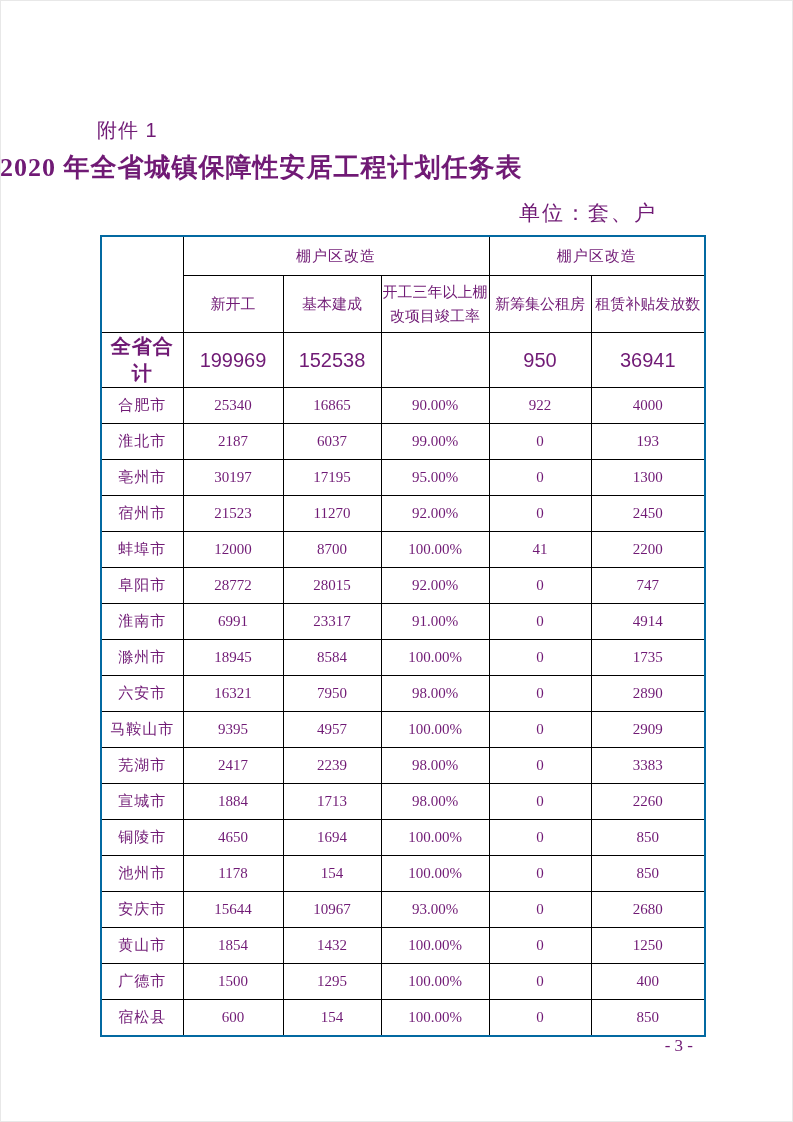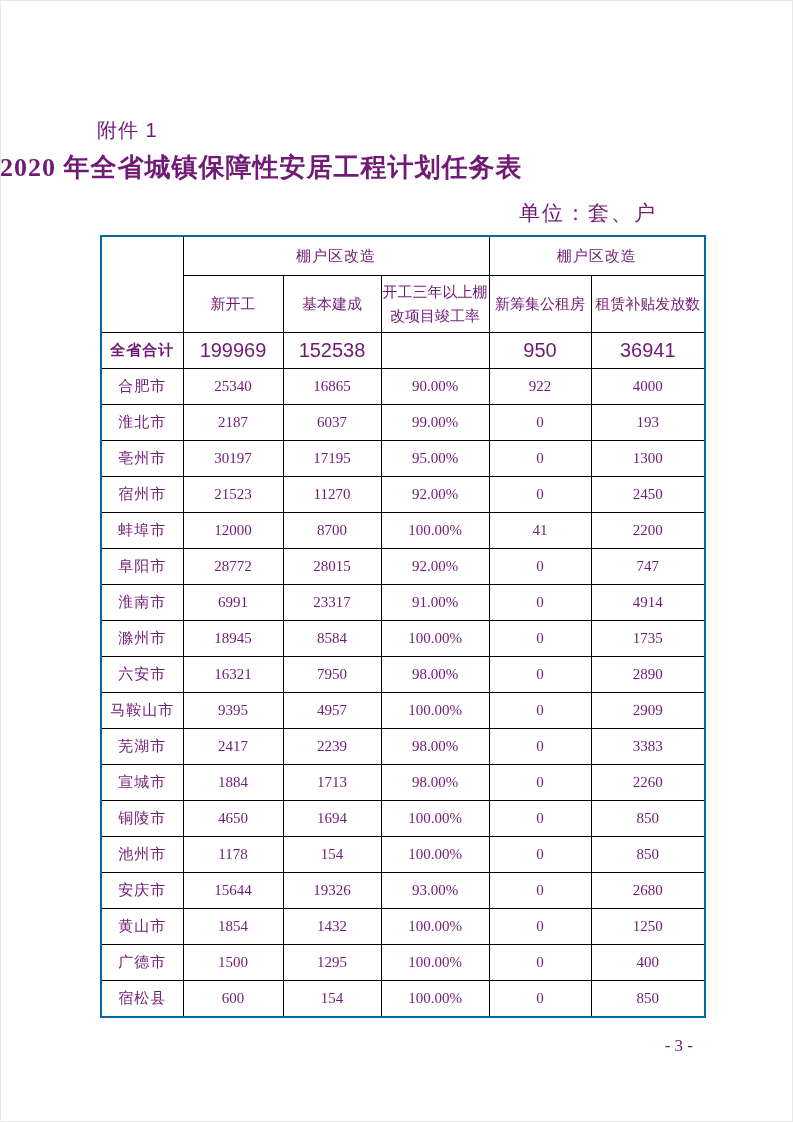--- a/index.html
+++ b/index.html
@@ -80,21 +80,21 @@
   }
   tbody td.region {
     letter-spacing: 1px;
   }
   tr.summary-row td {
     font-family: "Liberation Sans", sans-serif;
     font-size: 20px;
   }
   tr.summary-row td.region {
     font-weight: bold;
-    font-size: 15px;
+    font-size: 20px;
     letter-spacing: 1px;
   }
   .page-number {
     position: absolute;
     top: 1036px;
     right: 100px;
     font-size: 17px;
     font-family: "Liberation Serif", serif;
   }
 </style>
@@ -249,21 +249,21 @@
           <td class="region">池州市</td>
           <td>1178</td>
           <td>154</td>
           <td>100.00%</td>
           <td>0</td>
           <td>850</td>
         </tr>
         <tr class="data-row">
           <td class="region">安庆市</td>
           <td>15644</td>
-          <td>19326</td>
+          <td>10967</td>
           <td>93.00%</td>
           <td>0</td>
           <td>2680</td>
         </tr>
         <tr class="data-row">
           <td class="region">黄山市</td>
           <td>1854</td>
           <td>1432</td>
           <td>100.00%</td>
           <td>0</td>

